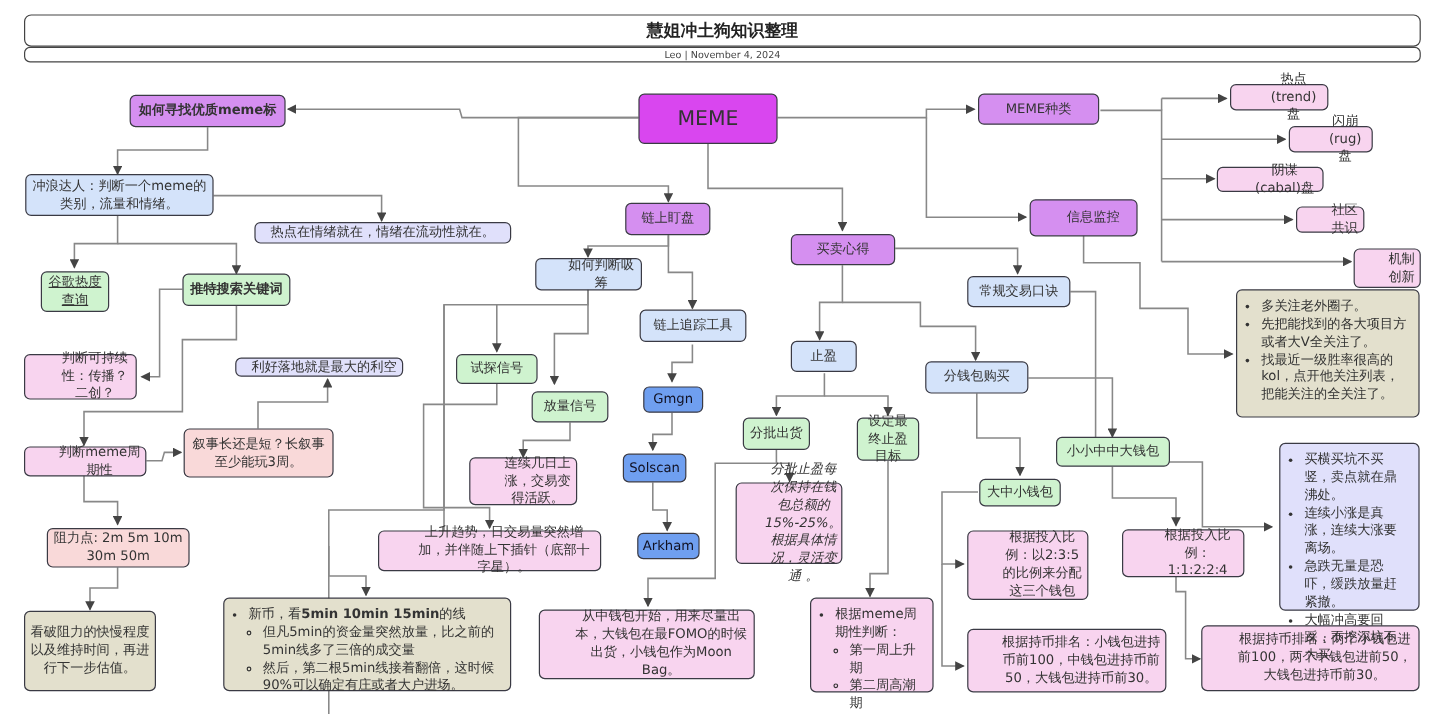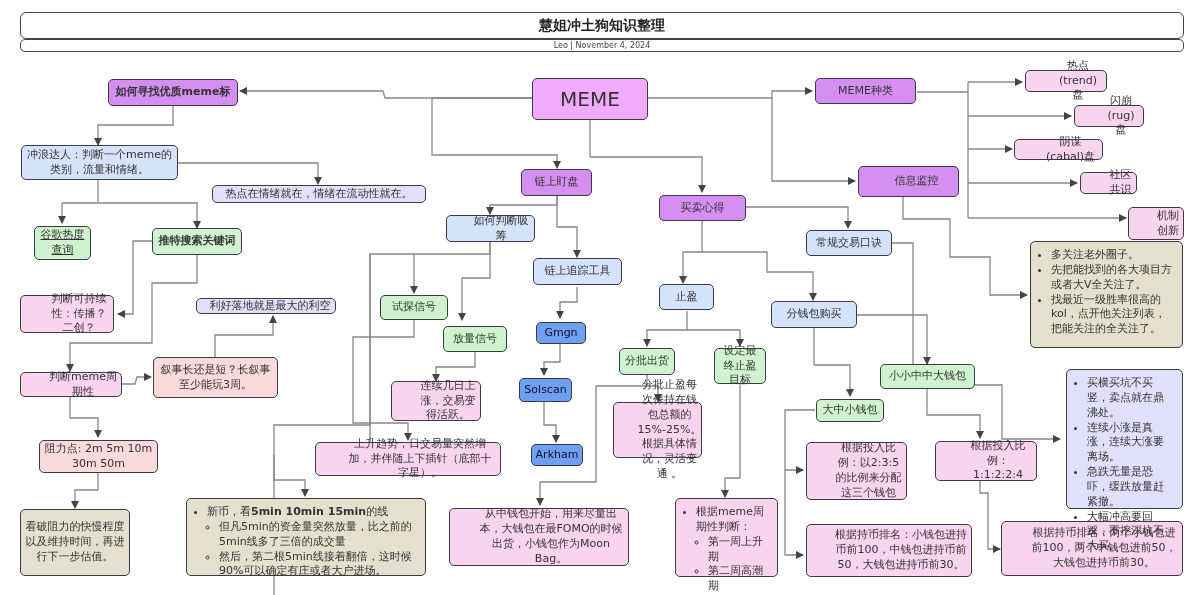--- a/index.html
+++ b/index.html
@@ -11,21 +11,21 @@
     font-weight:bold; font-size:14px; color:#222; }
   .sub-bar { position:absolute; left:20px; top:39px; width:1162px; height:11px;
     border:1.5px solid #444; border-radius:5px; background:#fff;
     display:flex; align-items:center; justify-content:center;
     font-size:8px; color:#444; }
   svg.links { position:absolute; left:0; top:0; }
   .node { position:absolute; box-sizing:border-box; border:1.5px solid #3a3a44;
     border-radius:5px; display:flex; align-items:center; justify-content:center;
     text-align:center; font-size:11px; line-height:1.35; padding:2px 4px; color:#333; }
   .purple { background:#d58ff0; }
-  .gray   { background:#f0abfc; font-size:20px; }
+  .gray   { background:#d946ef; font-size:17px; }
   .blue   { background:#d4e3fa; }
   .lav    { background:#e0e0fb; }
   .green  { background:#cff3cf; }
   .pink   { background:#f8d4ef;padding-left:28px; }
   .salmon { background:#f9d9d9; }
   .khaki  { background:#e3e0cd; }
   .dblue  { background:#6f9ff0; color:#112; }
   .listbox { justify-content:flex-start; align-items:flex-start; text-align:left; padding:6px 8px; }
   .listbox ul { margin:0; padding-left:12px; }
   .listbox li { margin:0; }
@@ -172,42 +172,42 @@
     </li>
   </ul>
 </div>
 
 <div class="node purple" style="left:659px;top:195px;width:87px;height:26px;">买卖心得</div>
 <div class="node blue" style="left:806px;top:230px;width:86px;height:26px;">常规交易口诀</div>
 <div class="node blue" style="left:659px;top:284px;width:55px;height:26px;">止盈</div>
 <div class="node blue" style="left:771px;top:301px;width:86px;height:27px;">分钱包购买</div>
 <div class="node green" style="left:619px;top:348px;width:56px;height:27px;">分批出货</div>
 <div class="node green" style="left:714px;top:348px;width:52px;height:36px;">设定最终止盈目标</div>
-<div class="node pink" style="left:613px;top:402px;width:89px;height:56px;">分批止盈每次保持在钱包总额的15%-25%。根据具体情况，灵活变通 。</div>
+<div class="node pink" style="left:613px;top:402px;width:89px;height:68px;font-style:italic;">分批止盈每次保持在钱包总额的15%-25%。根据具体情况，灵活变通 。</div>
 <div class="node pink" style="left:449px;top:508px;width:180px;height:58px;">从中钱包开始，用来尽量出本，大钱包在最FOMO的时候出货，小钱包作为Moon Bag。</div>
 <div class="node pink listbox" style="left:675px;top:498px;width:103px;height:79px;">
   <ul>
     <li><span>根据meme周期性判断：</span>
       <ul>
         <li>第一周上升期</li>
         <li>第二周高潮期</li>
         <li>第三周颓势期</li>
       </ul>
     </li>
   </ul>
 </div>
 <div class="node green" style="left:880px;top:364px;width:95px;height:25px;">小小中中大钱包</div>
 <div class="node green" style="left:816px;top:399px;width:68px;height:23px;">大中小钱包</div>
 <div class="node pink" style="left:806px;top:442px;width:101px;height:58px;">根据投入比例：以2:3:5的比例来分配这三个钱包</div>
 <div class="node pink" style="left:935px;top:441px;width:102px;height:40px;">根据投入比例：1:1:2:2:4</div>
 <div class="node pink" style="left:806px;top:524px;width:166px;height:53px;">根据持币排名：小钱包进持币前100，中钱包进持币前50，大钱包进持币前30。</div>
 <div class="node pink" style="left:1001px;top:521px;width:182px;height:55px;">根据持币排名：两个小钱包进前100，两个中钱包进前50，大钱包进持币前30。</div>
 
 <div class="node purple" style="left:815px;top:78px;width:101px;height:26px;">MEME种类</div>
-<div class="node purple" style="left:858px;top:166px;width:101px;height:31px;padding-left:20px;">信息监控</div>
+<div class="node purple" style="left:858px;top:166px;width:90px;height:31px;padding-left:20px;">信息监控</div>
 <div class="node pink" style="left:1025px;top:70px;width:82px;height:22px;">热点(trend)盘</div>
 <div class="node pink" style="left:1074px;top:105px;width:70px;height:22px;">闪崩(rug)盘</div>
 <div class="node pink" style="left:1014px;top:139px;width:89px;height:21px;">阴谋(cabal)盘</div>
 <div class="node pink" style="left:1080px;top:172px;width:57px;height:22px;">社区共识</div>
 <div class="node pink" style="left:1128px;top:207px;width:56px;height:33px;">机制创新</div>
 
 <div class="node khaki listbox" style="left:1030px;top:241px;width:153px;height:107px;">
   <ul>
     <li>多关注老外圈子。</li>
     <li>先把能找到的各大项目方或者大V全关注了。</li>

